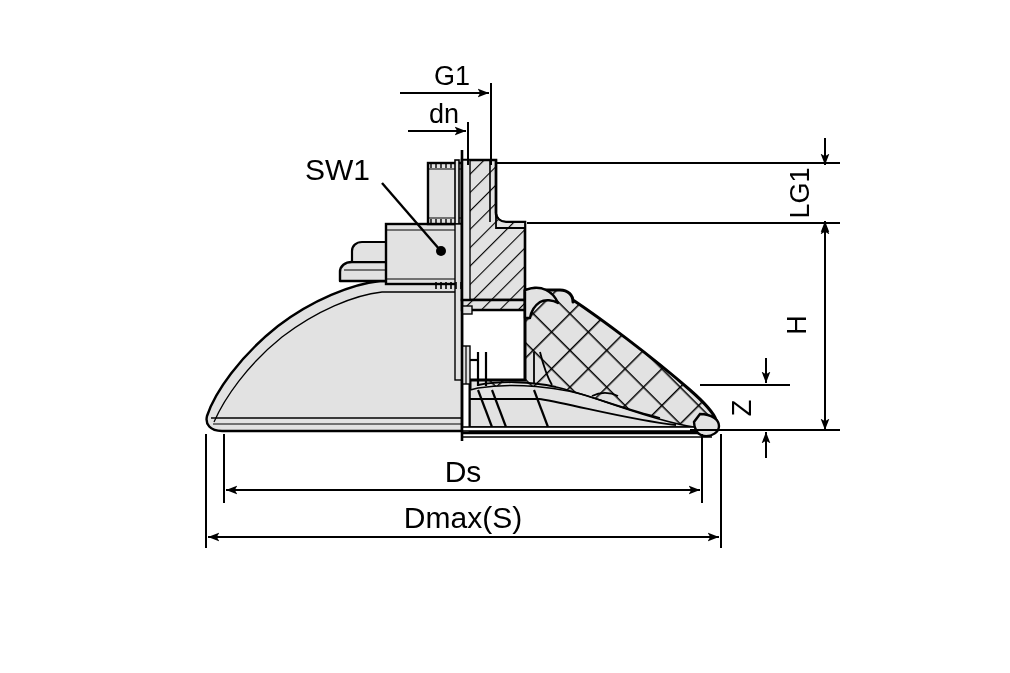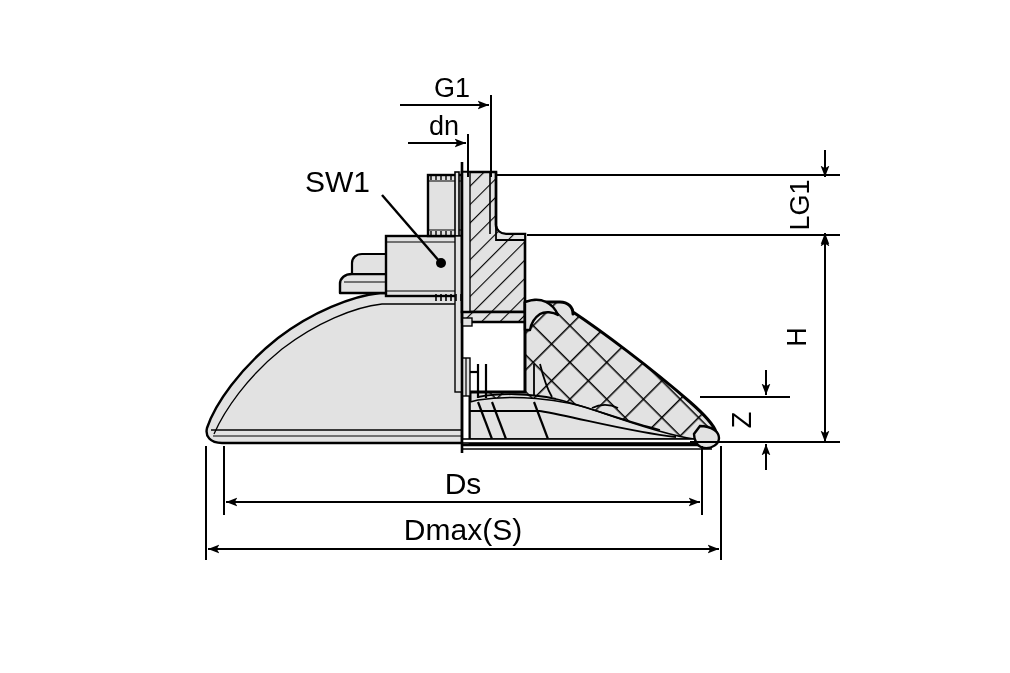--- a/index.html
+++ b/index.html
@@ -9,21 +9,20 @@
   }
   body {
     font-family: "Liberation Sans", sans-serif;
   }
   #drawing-root {
     position: relative;
     width: 1010px;
     height: 576px;
     background: #ffffff;
     overflow: hidden;
-    margin-top: 12px;
   }
   #drawing-svg {
     display: block;
     width: 1010px;
     height: 673px;
   }
   .dim-label {
     font-family: "Liberation Sans", sans-serif;
     font-size: 27px;
     fill: #000000;

